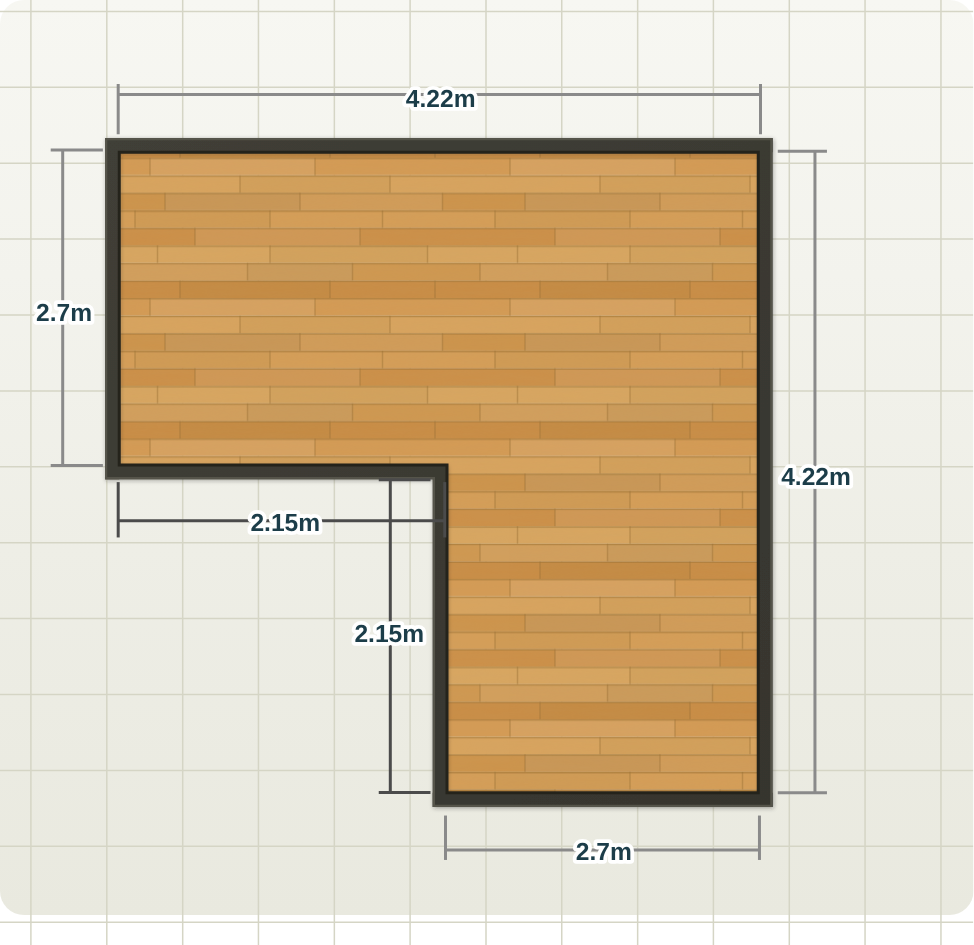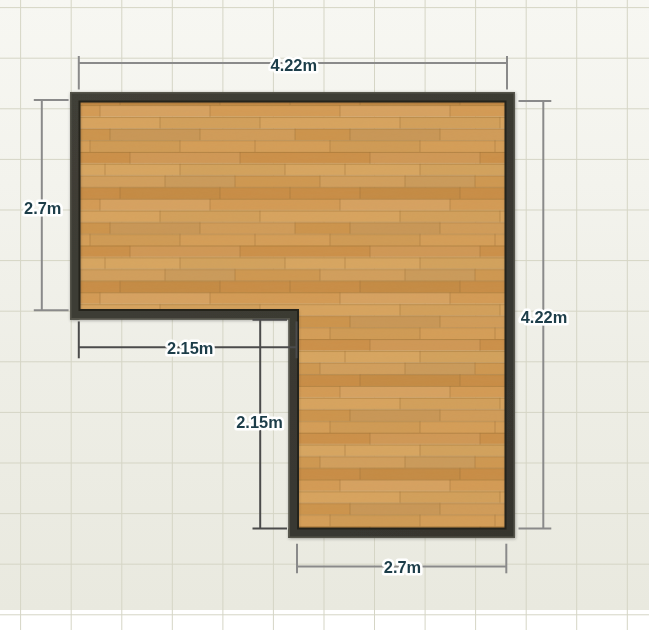--- a/index.html
+++ b/index.html
@@ -1,18 +1,18 @@
 <!DOCTYPE html>
 <html><head>
 <meta charset="utf-8">
 <style>
   html,body{margin:0;padding:0;}
   body{width:649px;height:630px;overflow:hidden;font-family:"Liberation Sans", sans-serif;}
   #scene{position:relative;width:649px;height:610px;
-    background:linear-gradient(180deg,#f7f7f2 0%,#f3f3ed 30%,#eeeee6 60%,#e9e9df 100%);}
+    background:linear-gradient(180deg,#f7f7f2 0%,#f3f3ed 30%,#eeeee6 60%,#e9e9df 100%);border-radius:16px;}
   svg{position:absolute;left:0;top:0;}
   text{font-family:"Liberation Sans", sans-serif;font-weight:bold;font-size:16.4px;
        fill:#1c3d49;stroke:#ffffff;stroke-width:5px;paint-order:stroke;stroke-linejoin:round;}
 </style>
 </head>
 <body>
 <div id="scene">
 <svg width="649" height="630" viewBox="0 0 649 630">
 <defs>
   <pattern id="wood" patternUnits="userSpaceOnUse" x="70" y="11.5" width="240" height="93.6">

